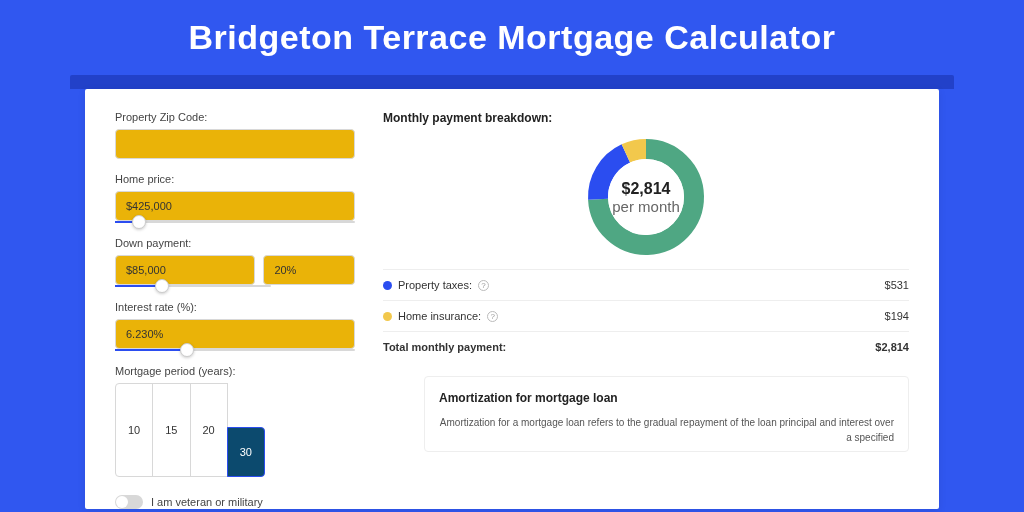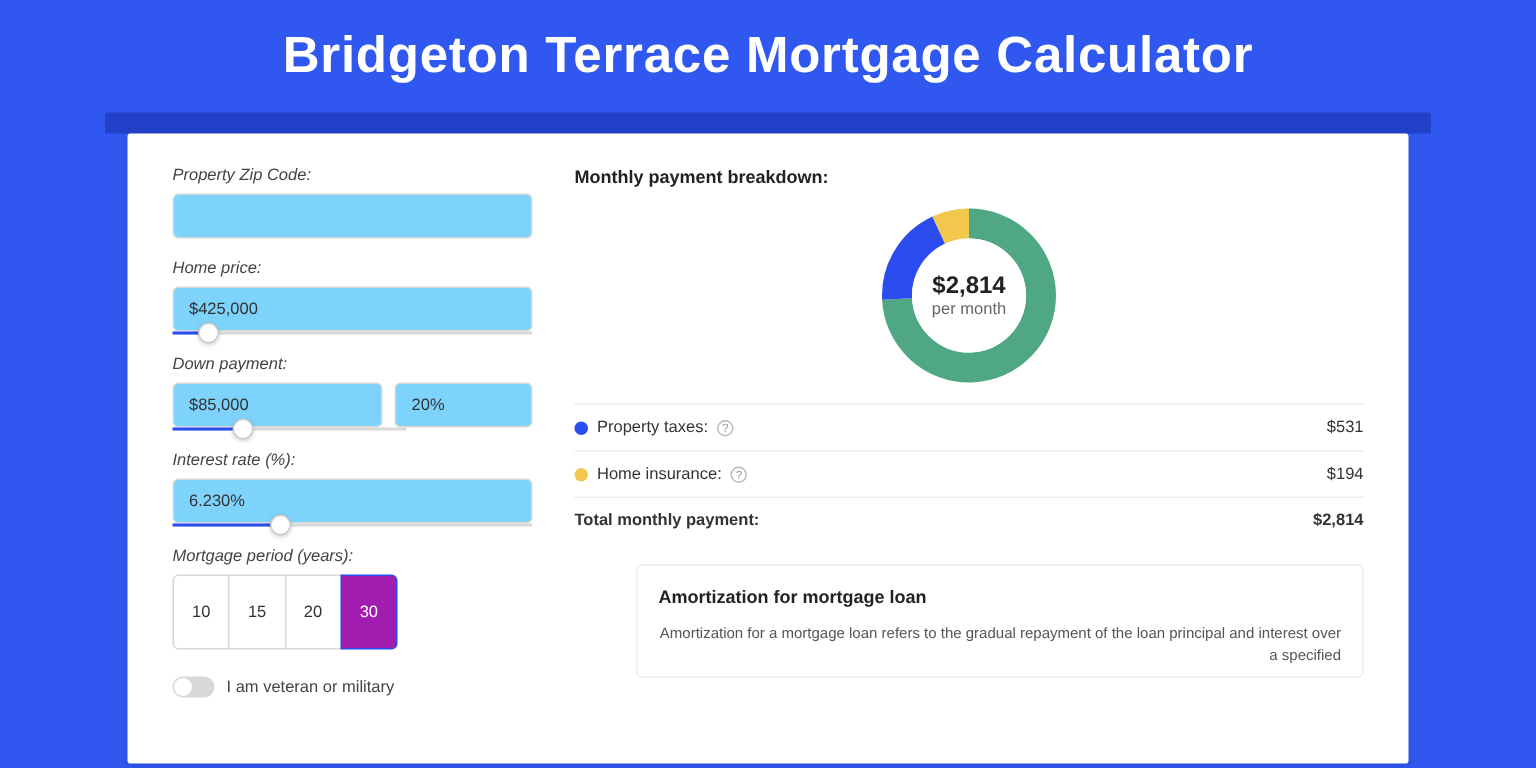--- a/index.html
+++ b/index.html
@@ -24,29 +24,29 @@
     background: #fff;
     border-radius: 2px;
     height: 420px;
     padding: 22px 30px 0 30px;
     display: flex;
     gap: 28px;
     box-shadow: 0 2px 8px rgba(0,0,0,0.08);
   }
   .left { width: 240px; flex-shrink: 0; }
   .right { flex: 1; }
-  .field-label { font-size: 11px; color: #444; margin-bottom: 6px; font-style: italic; }
+  .field-label { font-size: 11px; color: #444; margin-bottom: 6px; }
   .input {
     width: 100%;
     height: 30px;
     border: 1px solid #d8d8d8;
     border-radius: 4px;
     font-size: 11px;
     padding: 0 10px;
-    background: #7dd3fc;
+    background: #eab308;
     color: #333;
   }
   .field-block { margin-bottom: 14px; position: relative; }
   .slider-track {
     height: 2px;
     background: #d8d8d8;
     margin-top: 0px;
     position: relative;
     border-radius: 2px;
   }
@@ -74,41 +74,41 @@
     font-size: 11px;
     padding: 18px 12px;
     border: 1px solid #d8d8d8;
     background: #fff;
     color: #333;
     margin-left: -1px;
     cursor: pointer;
   }
   .period-btn:first-child { border-radius: 4px 0 0 4px; margin-left: 0; }
   .period-btn:last-child { border-radius: 0 4px 4px 0; }
-  .period-btn.active { background: #a21caf; color: #fff; border-color: #2b4df0; }
+  .period-btn.active { background: #0c4a6e; color: #fff; border-color: #2b4df0; margin-top: 44px; }
   .toggle-row { display: flex; align-items: center; gap: 8px; margin-top: 18px; }
   .toggle {
     width: 28px; height: 14px; border-radius: 8px;
     background: #d8d8d8; position: relative;
   }
   .toggle::after {
     content: ""; position: absolute; left: 1px; top: 1px;
     width: 12px; height: 12px; border-radius: 50%; background: #fff;
   }
   .toggle-label { font-size: 11px; color: #444; }
   .section-title { font-size: 12px; font-weight: 700; color: #222; margin-bottom: 10px; }
   .donut-wrap { display: flex; justify-content: center; padding: 2px 0 12px 0; }
   .donut { position: relative; width: 120px; height: 120px; }
   .donut-center {
     position: absolute; inset: 22px;
     background: #fff; border-radius: 50%;
     display: flex; flex-direction: column; align-items: center; justify-content: center;
   }
   .donut-val { font-size: 16px; font-weight: 700; color: #222; }
-  .donut-sub { font-size: 11px; color: #666; }
+  .donut-sub { font-size: 15px; color: #666; }
   .line-row {
     display: flex; align-items: center; justify-content: space-between;
     padding: 9px 0; border-top: 1px solid #eee; font-size: 11px; color: #333;
   }
   .line-row:first-of-type { border-top: 1px solid #eee; }
   .line-left { display: flex; align-items: center; gap: 6px; }
   .dot { width: 9px; height: 9px; border-radius: 50%; display: inline-block; }
   .help {
     width: 11px; height: 11px; border-radius: 50%; border: 1px solid #bbb;
     display: inline-flex; align-items: center; justify-content: center;

